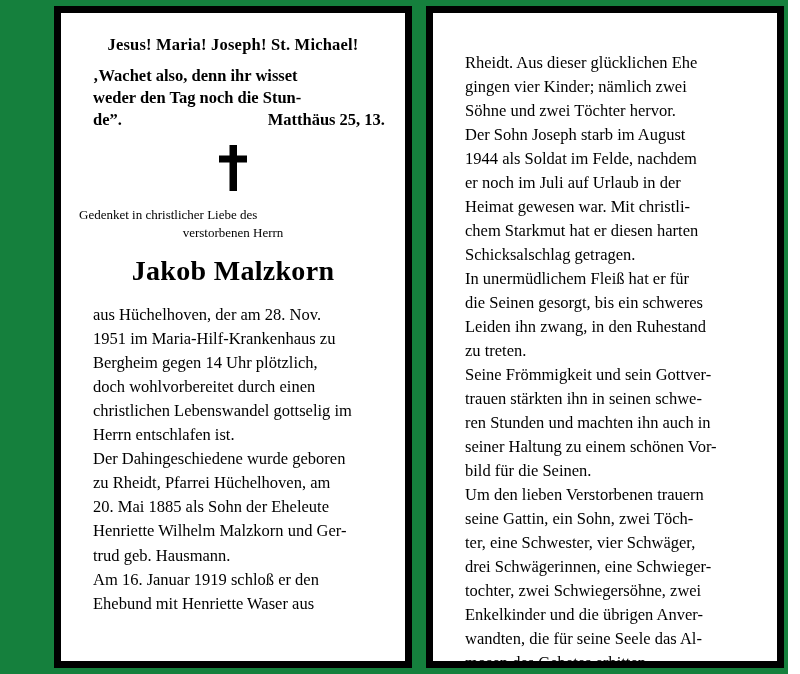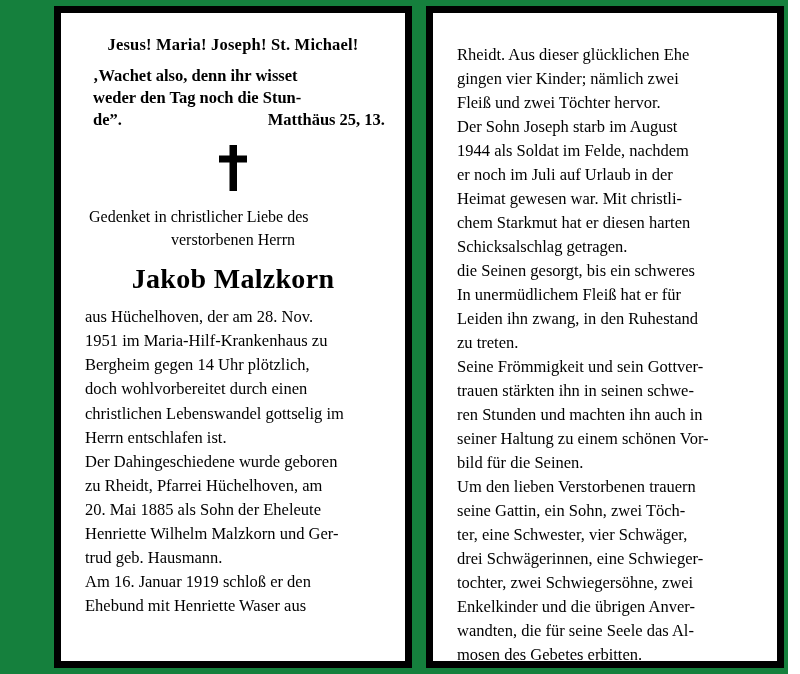--- a/index.html
+++ b/index.html
@@ -67,44 +67,44 @@
     justify-content: space-between;
     align-items: baseline;
   }
   .cross {
     text-align: center;
     margin: 14px 0 12px 0;
     line-height: 1;
   }
   .cross svg { display: inline-block; }
   .dedication {
-    font-size: 16px;
+    font-size: 13px;
     line-height: 1.42;
     text-align: justify;
     text-align-last: center;
-    margin: 0 12px;
+    margin: 0 2px;
   }
   .dedication .l1 {
     display: flex;
     justify-content: space-between;
     align-items: baseline;
   }
   .dedication .l2 { display: block; text-align: right; }
   .name {
     font-weight: bold;
     font-size: 28px;
     text-align: center;
     margin: 12px 0 10px 0;
     letter-spacing: 0.3px;
     white-space: nowrap;
   }
   .body-text {
     font-size: 16.5px;
     line-height: 1.46;
-    margin: 8px;
+    margin: 16px;
   }
   .body-text p {
     margin: 0;
     text-align: justify;
   }
   .just-line {
     display: flex;
     justify-content: space-between;
     align-items: baseline;
   }
@@ -179,35 +179,35 @@
       </div>
     </div>
 
     <div class="card card-right">
       <div class="card-inner">
         <div class="body-text">
 
           <p>
             <span class="just-line">Rheidt. Aus dieser glücklichen Ehe</span>
             <span class="just-line">gingen vier Kinder; nämlich zwei</span>
-            <span class="last-line">Fleiß und zwei Töchter hervor.</span>
+            <span class="last-line">Söhne und zwei Töchter hervor.</span>
           </p>
 
           <p>
             <span class="just-line">Der Sohn Joseph starb im August</span>
             <span class="just-line">1944 als Soldat im Felde, nachdem</span>
             <span class="just-line">er noch im Juli auf Urlaub in der</span>
             <span class="just-line">Heimat gewesen war. Mit christli-</span>
             <span class="just-line">chem Starkmut hat er diesen harten</span>
             <span class="last-line">Schicksalschlag getragen.</span>
           </p>
 
           <p>
+            <span class="just-line">In unermüdlichem Fleiß hat er für</span>
             <span class="just-line">die Seinen gesorgt, bis ein schweres</span>
-            <span class="just-line">In unermüdlichem Fleiß hat er für</span>
             <span class="just-line">Leiden ihn zwang, in den Ruhestand</span>
             <span class="last-line">zu treten.</span>
           </p>
 
           <p>
             <span class="just-line">Seine Frömmigkeit und sein Gottver-</span>
             <span class="just-line">trauen stärkten ihn in seinen schwe-</span>
             <span class="just-line">ren Stunden und machten ihn auch in</span>
             <span class="just-line">seiner Haltung zu einem schönen Vor-</span>
             <span class="last-line">bild für die Seinen.</span>

